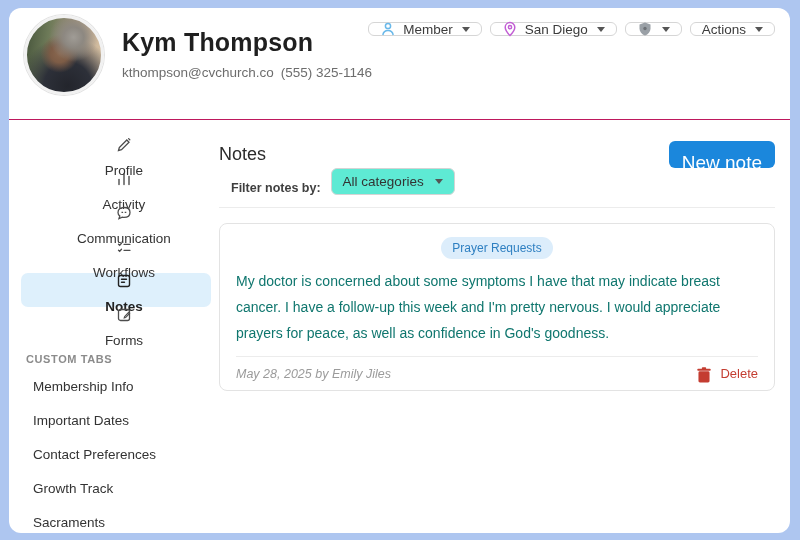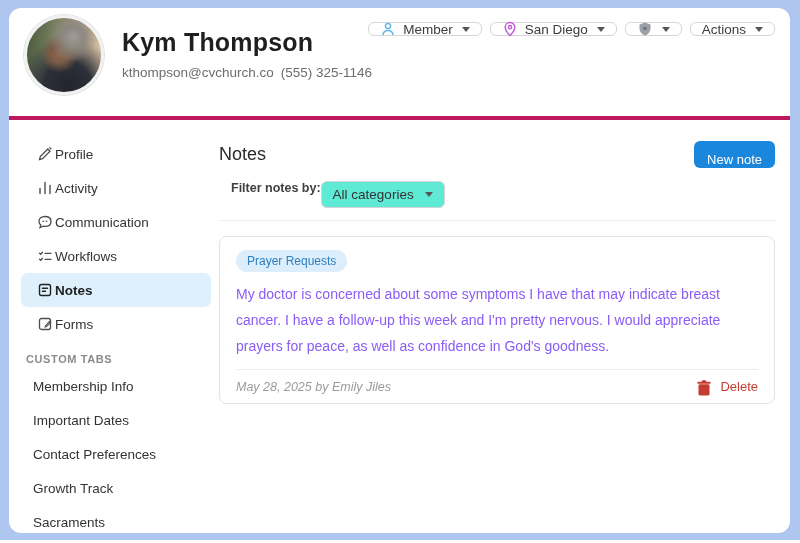--- a/index.html
+++ b/index.html
@@ -2,65 +2,65 @@
 <html><head>
 <meta charset="utf-8">
 <style>
   * { margin:0; padding:0; box-sizing:border-box; }
   html,body { width:800px; height:543px; font-family:"Liberation Sans","DejaVu Sans",sans-serif; }
   .stage { position:relative; width:800px; height:543px; background:#aec6f0; overflow:hidden; }
   .stage::after { content:""; position:absolute; left:0; right:0; bottom:0; height:3px; background:#fff; }
   .card { position:absolute; left:9px; top:8px; right:10px; bottom:10px; background:#fff; border-radius:12px; overflow:hidden; }
 
   
-  .hdr { position:absolute; top:0; left:0; right:0; height:112px; border-bottom:4px solid #be185d; }
+  .hdr { position:absolute; top:0; left:0; right:0; height:112px; border-bottom:1px solid #be185d; }
   .avatar { position:absolute; left:15px; top:7px; width:80px; height:80px; border-radius:50%;
     border:3px solid #f1f1f1; box-shadow:0 0 0 1px #e2e2e2;
     background:
       radial-gradient(circle at 63% 26%, #a09c96 0%, #8d8881 14%, rgba(140,136,129,0) 34%),
       radial-gradient(circle at 44% 48%, #8a6850 0%, #7d5c46 16%, rgba(125,92,70,0) 34%),
       radial-gradient(circle at 55% 92%, #23252c 0%, #2d3039 30%, rgba(45,48,57,0) 62%),
       linear-gradient(97deg, #47553c 0%, #6d7a58 28%, #9a8d74 55%, #c9b296 78%, #d8c3a6 100%);
   }
   .idblock { position:absolute; left:113px; top:20px; }
   .pname { font-size:25px; font-weight:600; color:#1f1f1f; letter-spacing:.2px; }
   .contact { margin-top:8px; display:flex; gap:7px; font-size:13.5px; color:#6d6d6d; }
   .hbtns { position:absolute; top:14px; right:15px; display:flex; gap:8px; }
   .pillbtn { display:flex; align-items:center; gap:7px; height:14px; padding:0 11px;
     background:#fff; border:1px solid #d6d6d6; border-radius:6px; font-size:13.5px; color:#3c3c3c;
     font-family:inherit; cursor:pointer; }
   .caret { width:0; height:0; border-left:4px solid transparent; border-right:4px solid transparent;
     border-top:5px solid #555; display:inline-block; margin-left:2px; }
 
   
   .side { position:absolute; top:113px; left:0; width:210px; bottom:0; padding-top:16px; }
-  .sitem { display:flex; align-items:center; gap:2px; height:34px; margin:0 8px 0 12px;
-    padding-left:16px; border-radius:7px; font-size:13.5px; color:#333; cursor:pointer; }
+  .sitem { display:flex; align-items:center; gap:10px; height:34px; margin:0 8px 0 12px;
+    padding-left:16px; border-radius:7px; font-size:13.5px; color:#333; cursor:pointer;flex-direction:column; }
   .sitem.active { background:#def0fc; font-weight:700; color:#222; }
   .sicon { width:16px; height:16px; flex:0 0 16px; display:block; }
   .sicon svg { display:block; width:16px; height:16px; }
   .customhdr { margin:12px 0 4px 17px; font-size:11px; font-weight:700; color:#8b8b8b; letter-spacing:.6px; }
   .citem { display:flex; align-items:center; height:34px; padding-left:24px; font-size:13.5px; color:#333; cursor:pointer; }
 
   
   .main { position:absolute; top:113px; left:210px; right:15px; bottom:0; }
   .titlerow { display:flex; justify-content:space-between; align-items:center; padding-top:20px; }
   .ptitle { font-size:18px; font-weight:500; color:#2b2b2b; }
   .newnote { background:#1b87dc; color:#fff; border:none; border-radius:6px; height:27px;
-    padding:11px 13px; font-size:13px; font-family:inherit; cursor:pointer; }
-  .filterrow { margin-top:13px; margin-left:12px; display:flex; align-items:flex-start; }
+    padding:11px 13px; font-size:19px; font-family:inherit; cursor:pointer; }
+  .filterrow { margin-left:12px; display:flex; align-items:flex-end; gap:10px; }
   .filterlabel { font-size:12.5px; font-weight:700; color:#3f3f3f; }
   .dropdown { display:flex; align-items:center; gap:9px; height:27px; padding:0 11px;
     border:1px solid #d4d4d4; border-radius:6px; font-size:13.5px; color:#333; background:#5eead4; cursor:pointer; }
   .mdivider { margin-top:12px; border-top:1px solid #ececec; }
 
   .notecard { margin-top:15px; border:1px solid #e3e3e3; border-radius:8px; padding:13px 16px 9px; }
-  .badgerow { display:flex; justify-content:flex-start; }
+  .badgerow { display:flex; justify-content:center; }
   .badge { background:#dcedfb; color:#2e7fc1; font-size:12px; padding:4px 11px; border-radius:11px; cursor:pointer; }
-  .notetext { margin-top:9px; font-size:14px; color:#8b5cf6; line-height:1.86; }
+  .notetext { margin-top:9px; font-size:14px; color:#0f766e; line-height:1.86; }
   .cdivider { margin-top:10px; border-top:1px solid #ececec; }
   .cfooter { display:flex; justify-content:space-between; align-items:center; padding-top:9px; }
   .meta { font-style:italic; font-size:12.5px; color:#9b9b9b; }
   .delete { display:flex; align-items:center; gap:12px; background:none; border:none;
     color:#c43d31; font-size:13px; font-family:inherit; cursor:pointer; }
 </style>
 </head>
 <body>
 
 <div class="stage">

